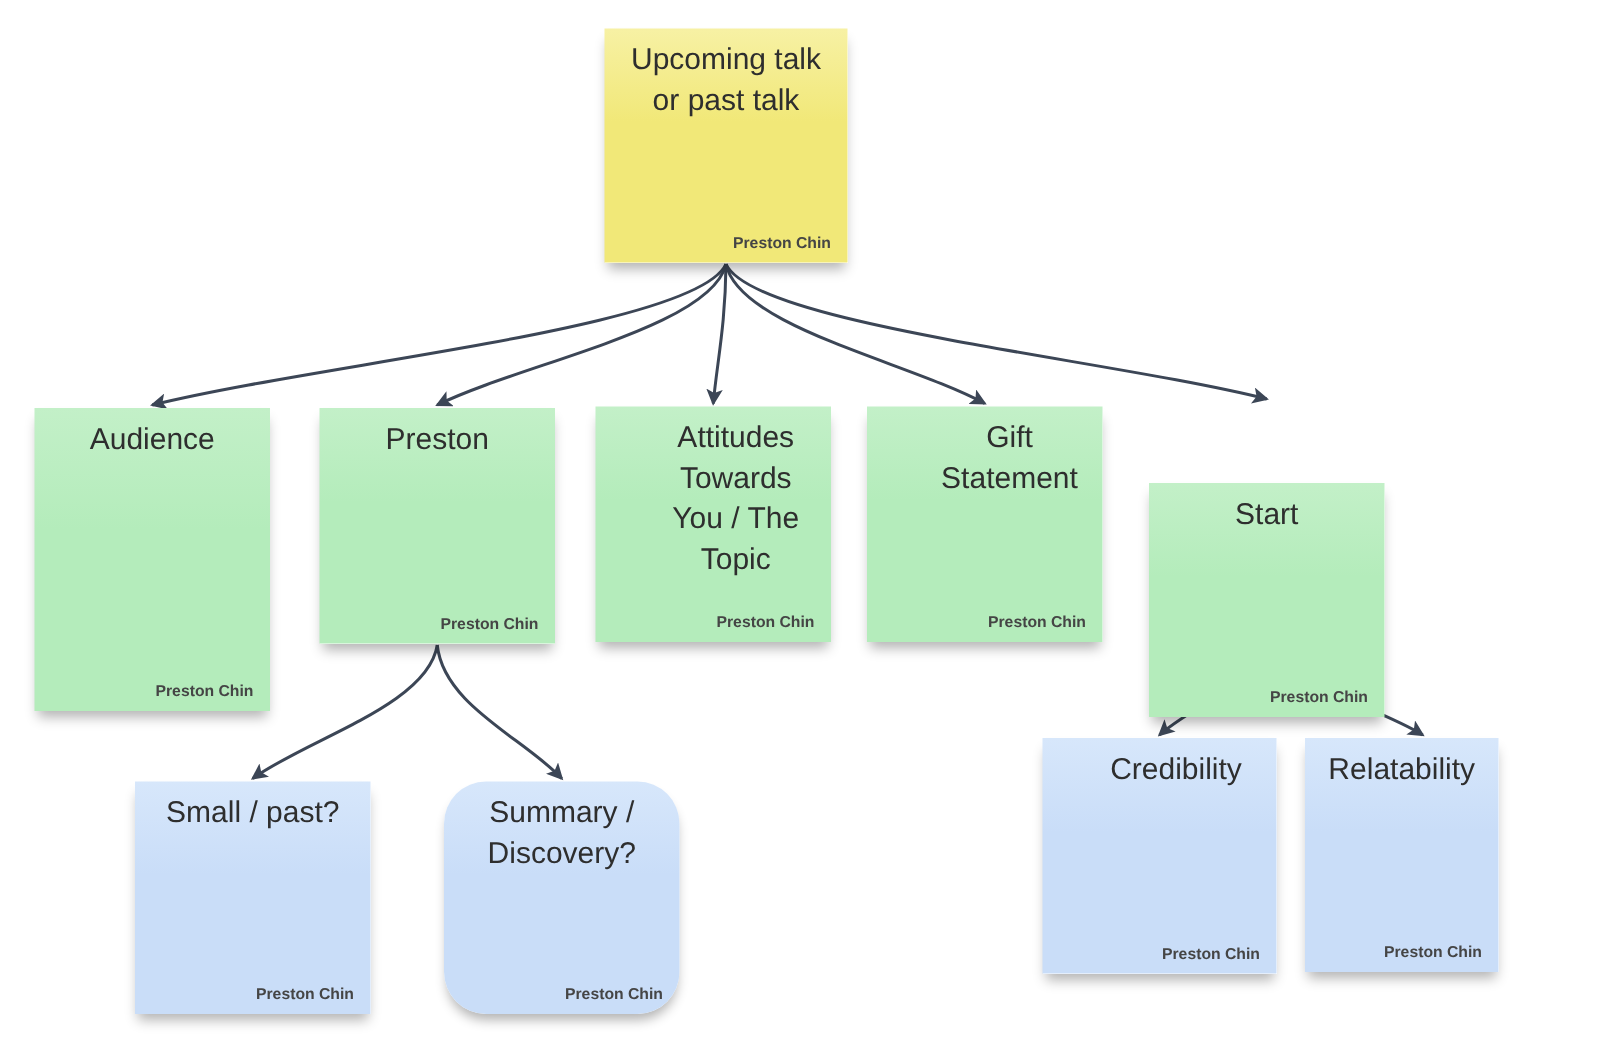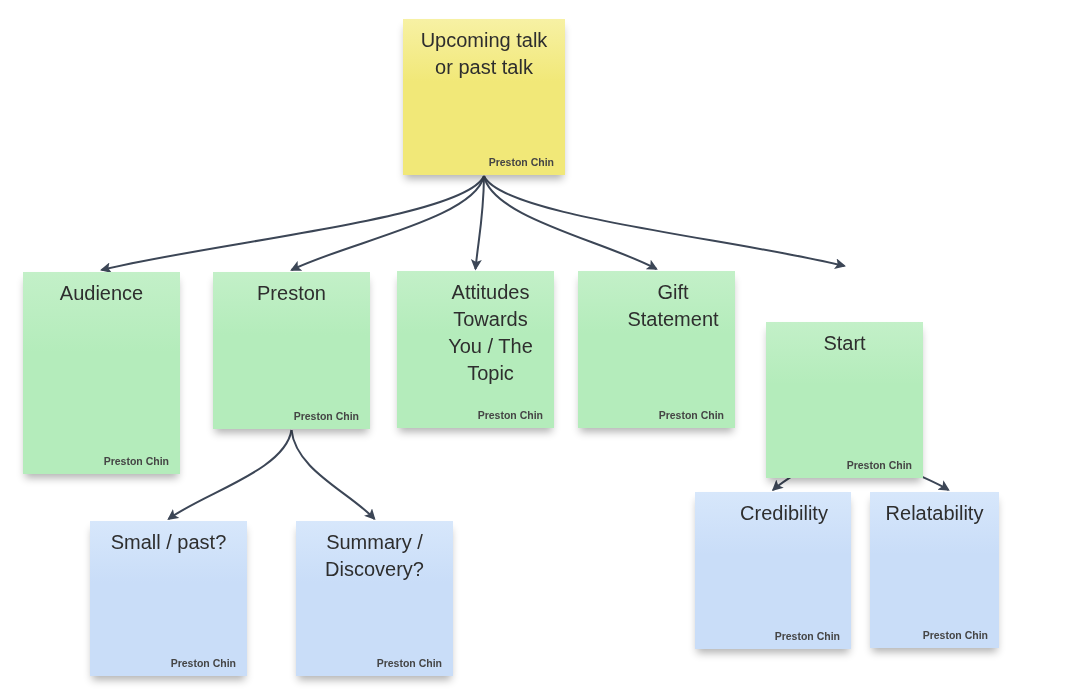--- a/index.html
+++ b/index.html
@@ -91,21 +91,21 @@
     <span class="author">Preston Chin</span>
   </div>
     <div class="note" style="left: 766px; top: 276px; width: 157px; height: 156px; background: linear-gradient(rgb(195, 240, 200) 0%, rgb(180, 236, 187) 40%); margin-top: 46px;">
     <span class="label">Start</span>
     <span class="author">Preston Chin</span>
   </div>
     <div class="note" style="left: 90px; top: 521px; width: 157px; height: 155px; background: linear-gradient(rgb(215, 231, 251) 0%, rgb(201, 221, 248) 40%);">
     <span class="label">Small / past?</span>
     <span class="author">Preston Chin</span>
   </div>
-    <div class="note" style="left: 296px; top: 521px; width: 157px; height: 155px; background: linear-gradient(rgb(215, 231, 251) 0%, rgb(201, 221, 248) 40%);">
+    <div class="note" style="left: 296px; top: 521px; width: 157px; height: 155px; background: linear-gradient(rgb(215, 231, 251) 0%, rgb(201, 221, 248) 40%); border-radius: 28px;">
     <span class="label">Summary / Discovery?</span>
     <span class="author">Preston Chin</span>
   </div>
     <div class="note" style="left: 695px; top: 492px; width: 156px; height: 157px; background: linear-gradient(rgb(215, 231, 251) 0%, rgb(201, 221, 248) 40%); padding-left: 32px;">
     <span class="label">Credibility</span>
     <span class="author">Preston Chin</span>
   </div>
     <div class="note" style="left: 870px; top: 492px; width: 129px; height: 156px; background: linear-gradient(rgb(215, 231, 251) 0%, rgb(201, 221, 248) 40%);">
     <span class="label">Relatability</span>
     <span class="author">Preston Chin</span>

